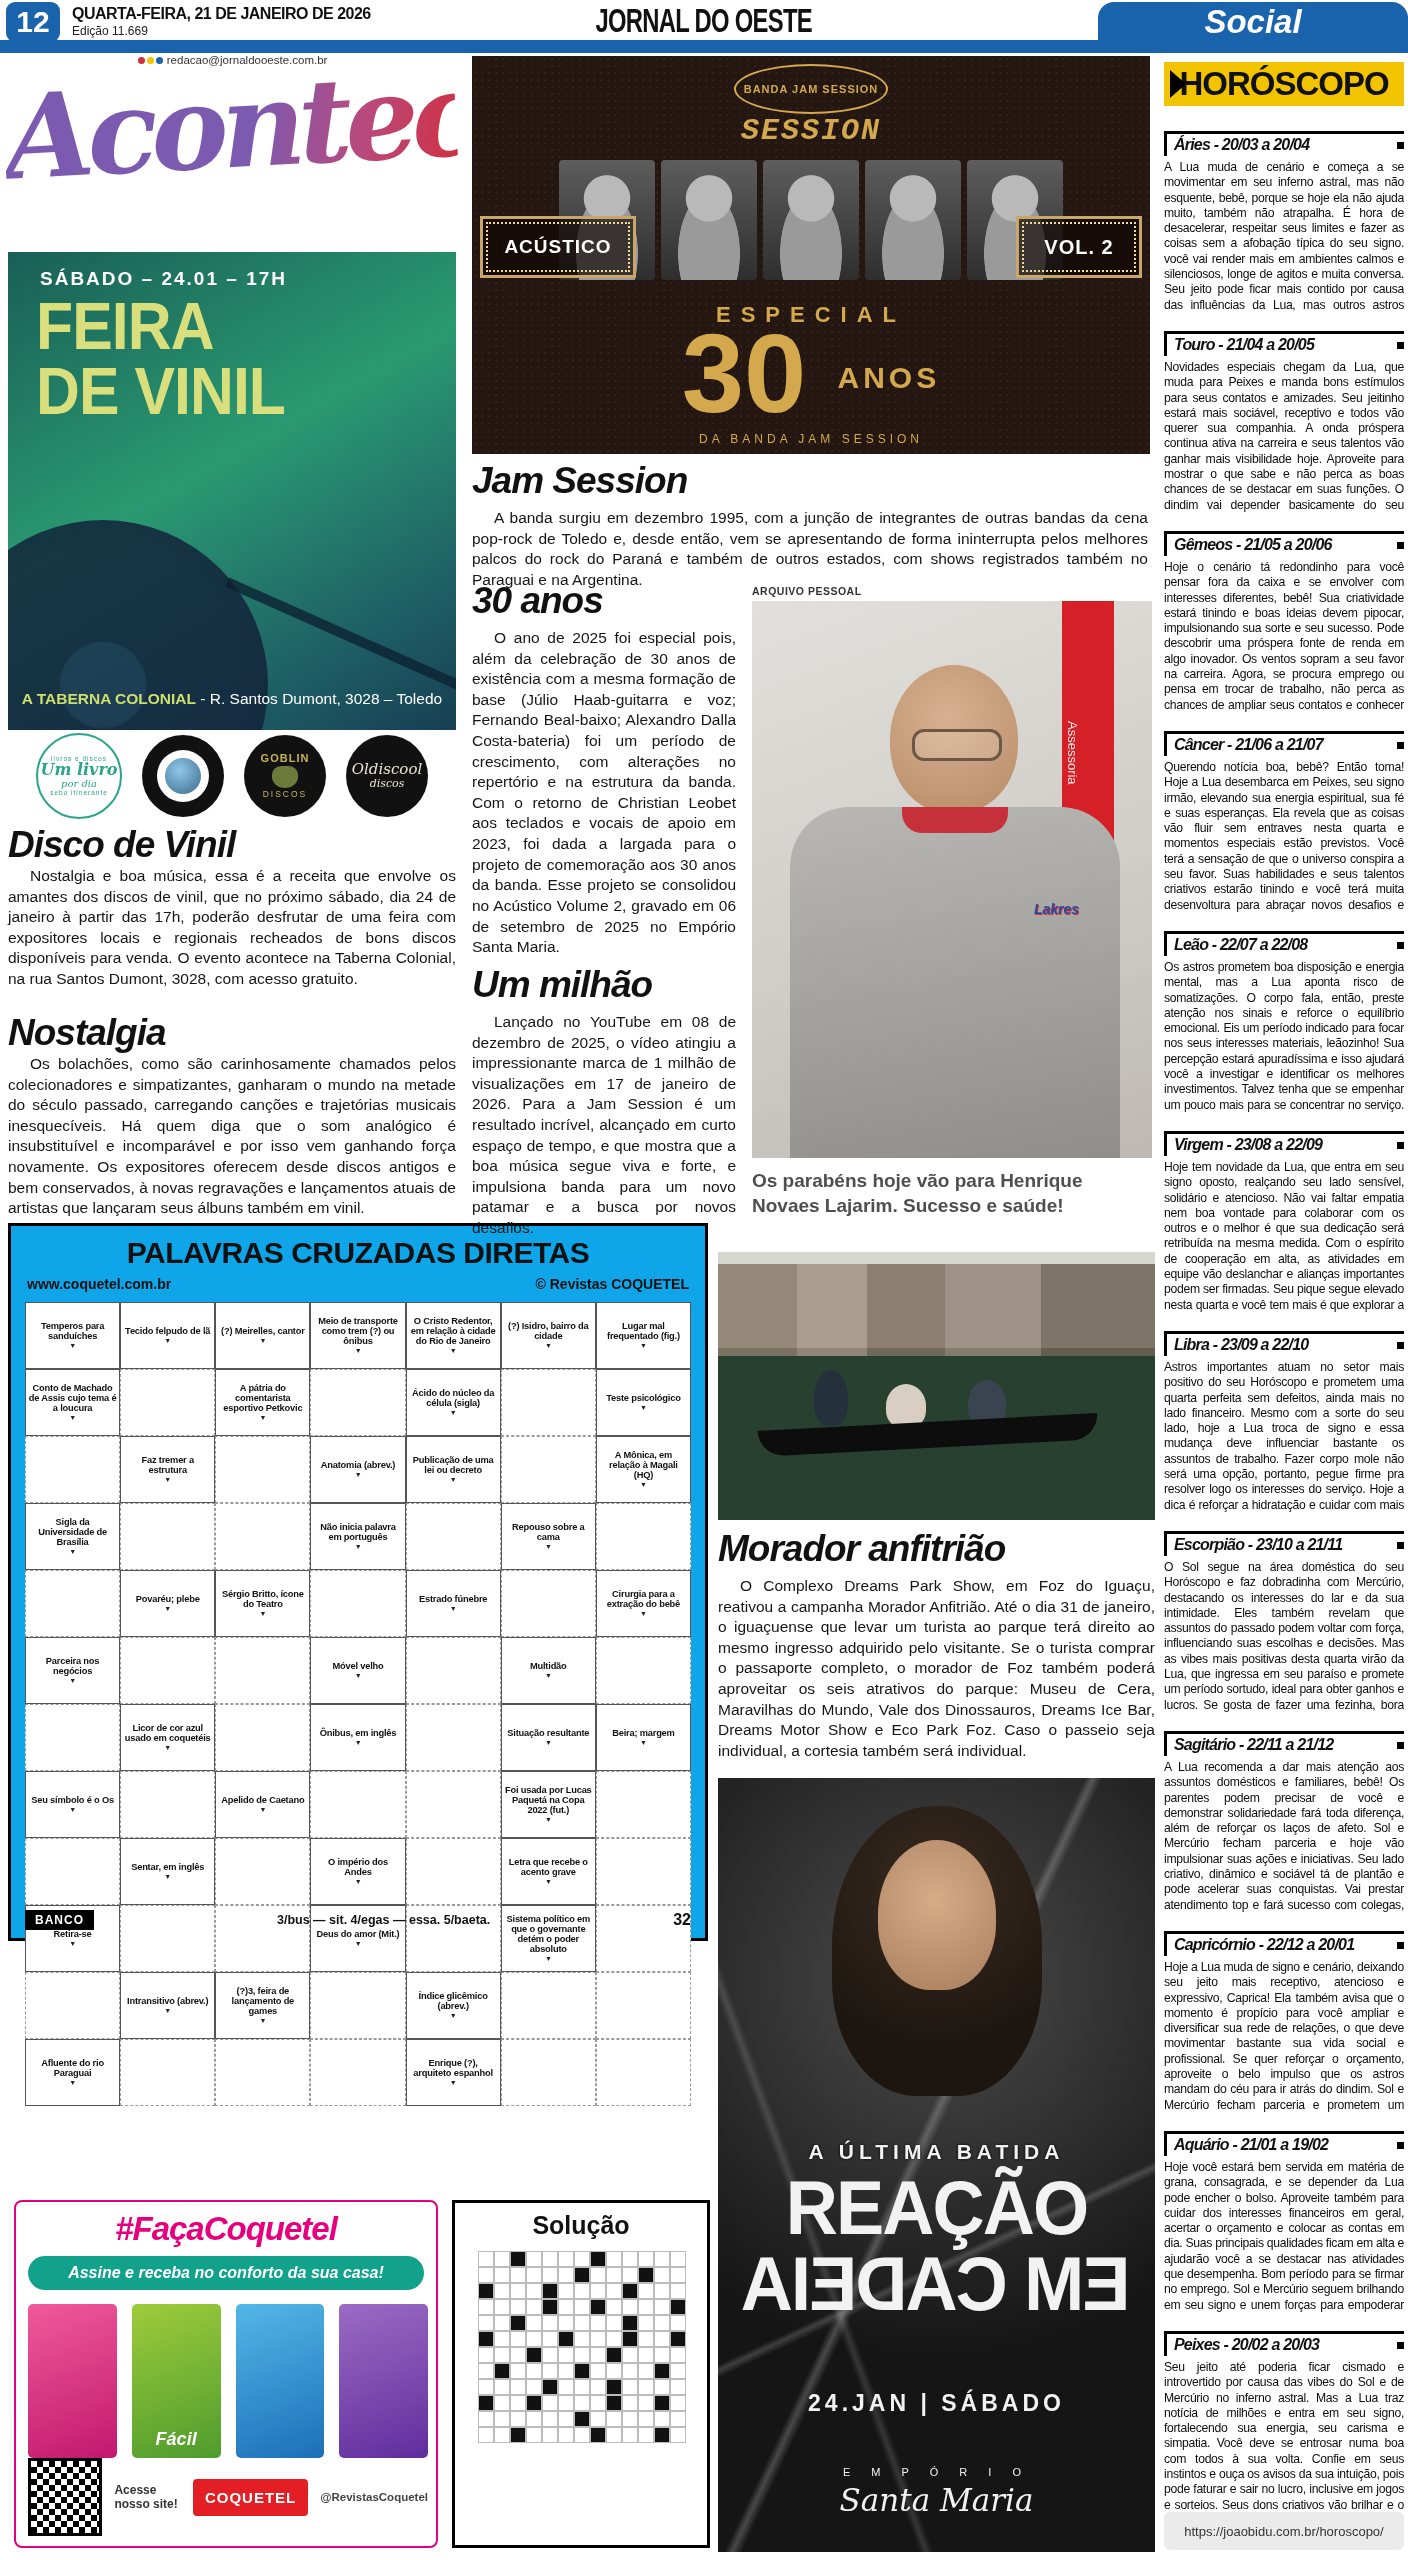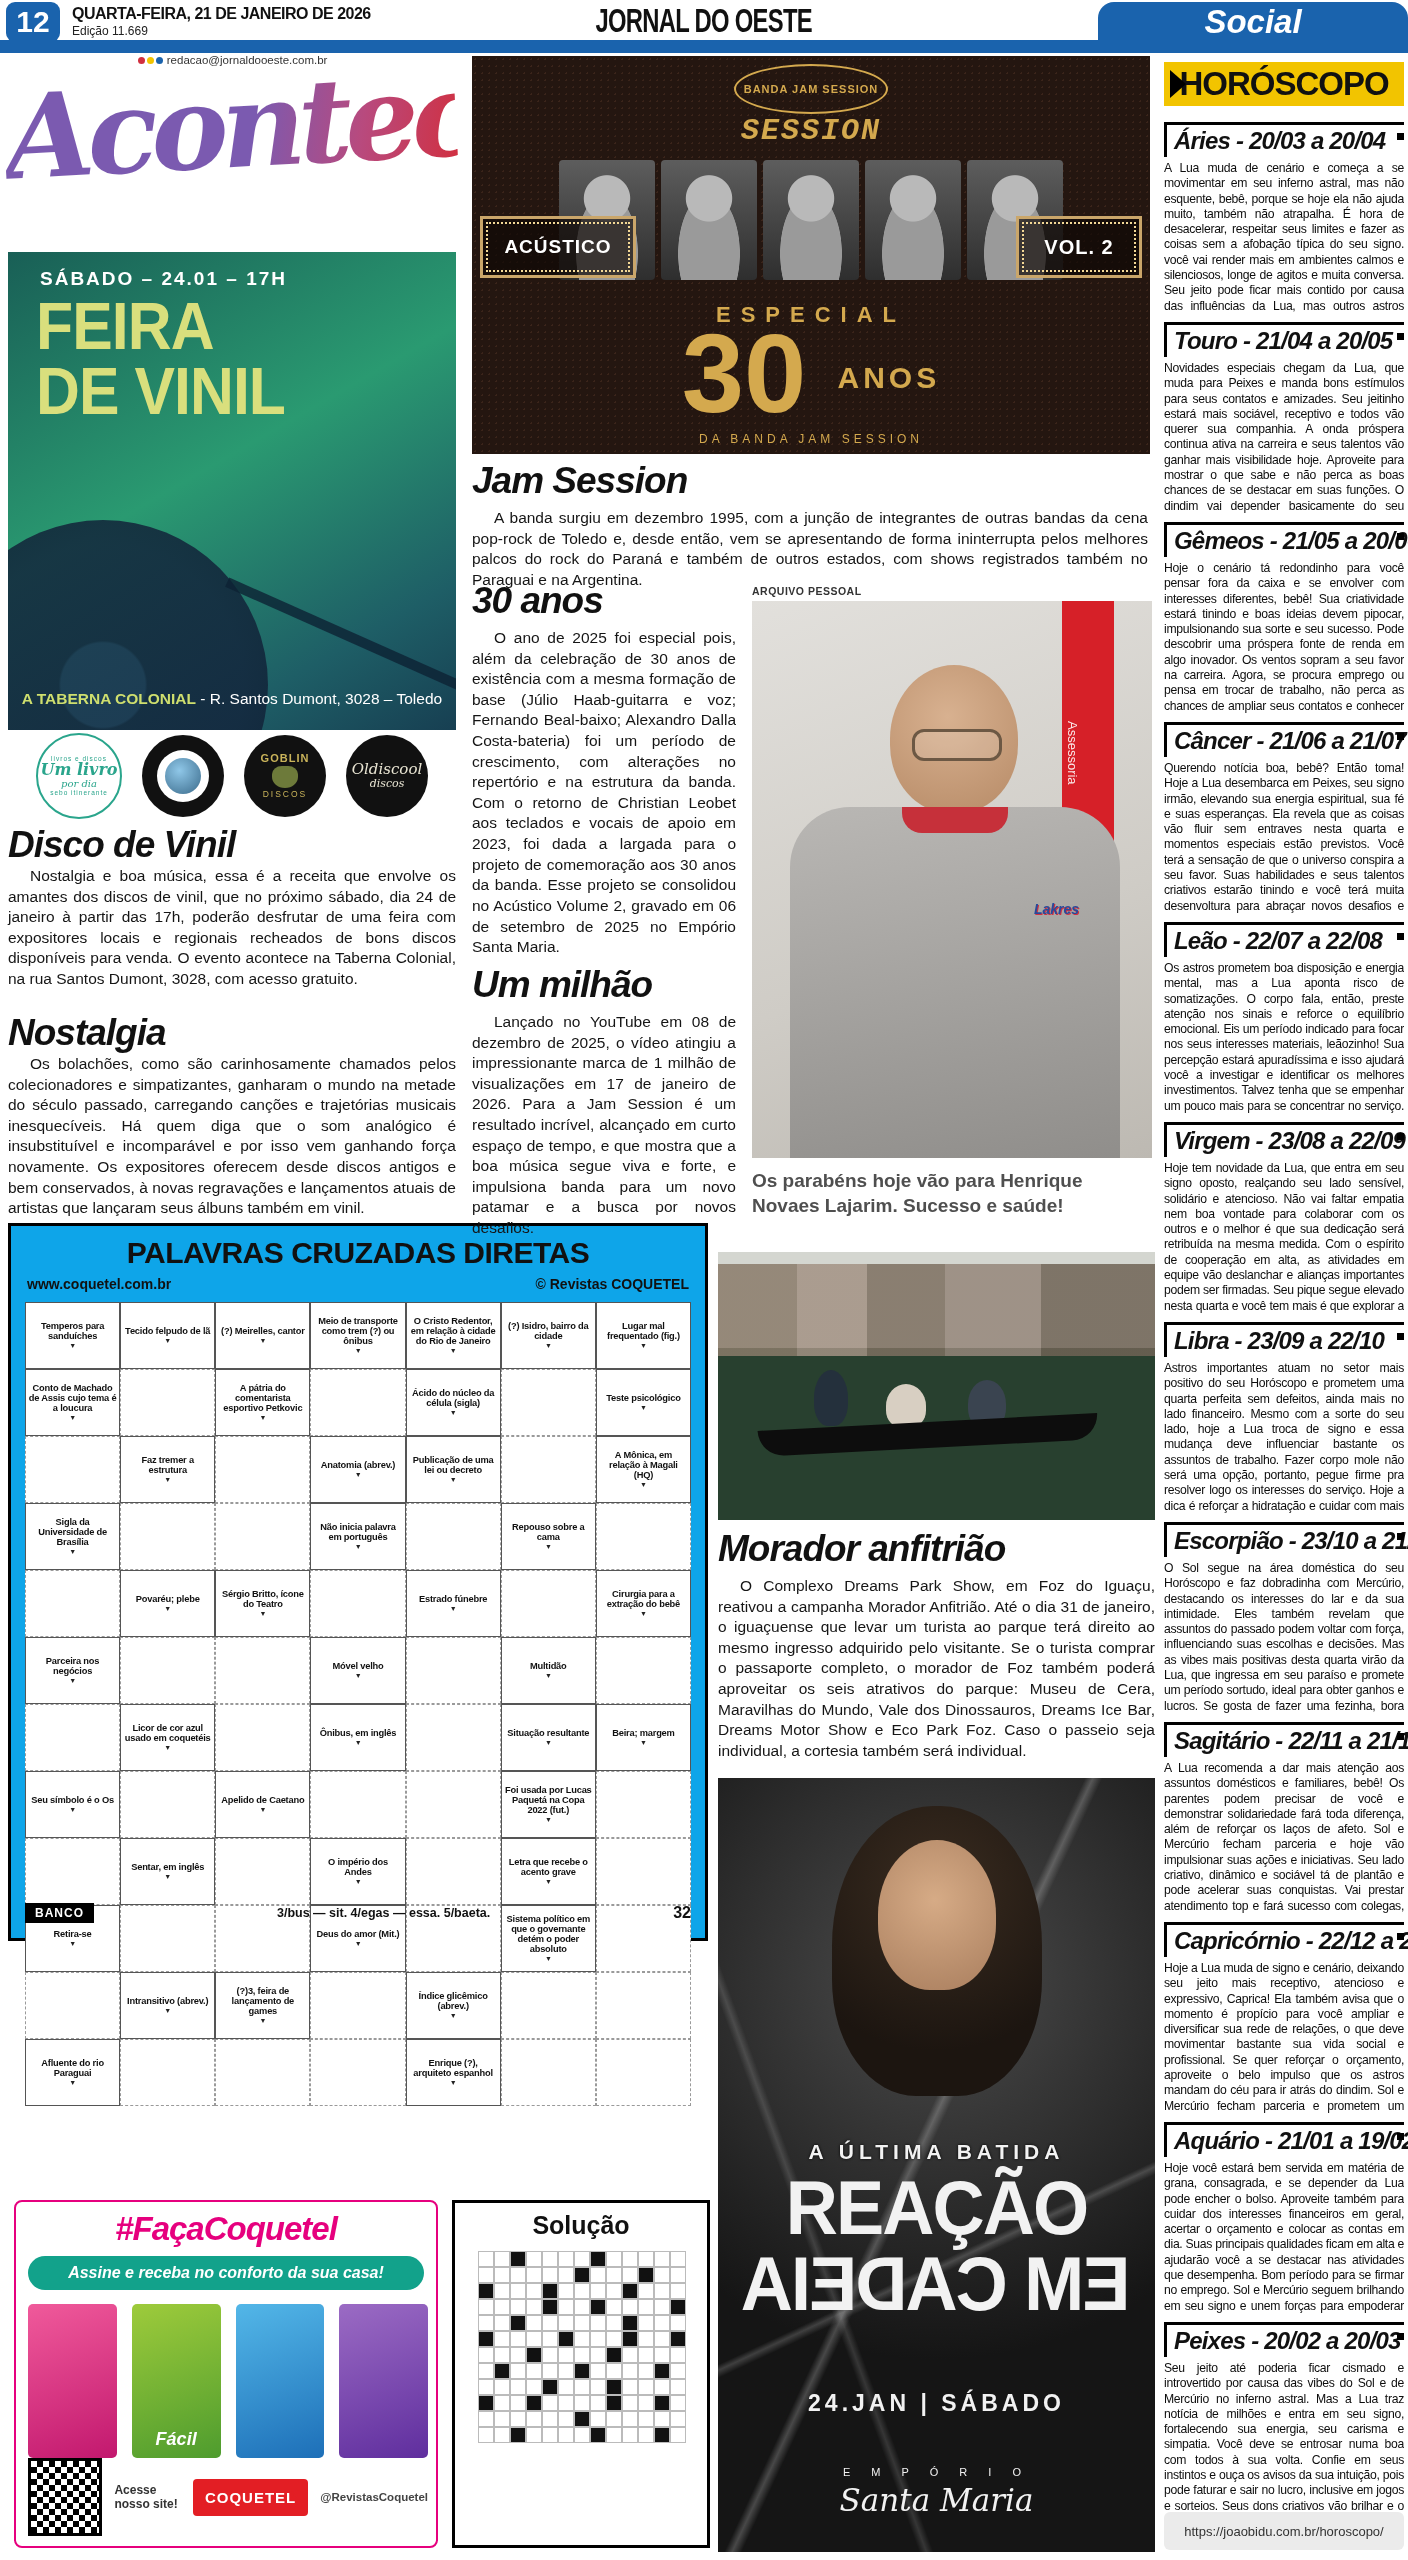--- a/index.html
+++ b/index.html
@@ -62,21 +62,21 @@
   .cw-title{position:absolute;left:0;top:10px;width:100%;text-align:center;font-size:30px;font-weight:900;letter-spacing:-.5px;}
   .cw-site{position:absolute;left:16px;top:50px;font-size:14px;font-weight:700;}
   .cw-copy{position:absolute;right:16px;top:50px;font-size:14px;font-weight:700;}
   .cw-grid{position:absolute;left:14px;top:76px;width:666px;display:grid;
            grid-template-columns:repeat(7,1fr);grid-auto-rows:67px;}
   .cw-clue{border:1px solid #555;background:#fff;font-size:9.3px;font-weight:700;line-height:1.08;
            letter-spacing:-.2px;padding:2px 2px;display:flex;flex-direction:column;align-items:center;
            justify-content:center;text-align:center;overflow:hidden;}
   .cw-clue::after{content:"▼";font-size:7px;color:#222;margin-top:1px;}
   .cw-cell{border:1px dashed #9a9a9a;background:#fff;}
-  .cw-foot{position:absolute;left:0;bottom:15px;width:100%;display:flex;align-items:center;padding:0 14px;box-sizing:border-box;}
+  .cw-foot{position:absolute;left:0;bottom:8px;width:100%;display:flex;align-items:center;padding:0 14px;box-sizing:border-box;}
   .banco{background:#000;color:#fff;font-size:12px;font-weight:700;padding:3px 10px;letter-spacing:1px;}
   .cw-hints{flex:1;text-align:center;font-size:12.5px;font-weight:700;}
   .cw-num{font-size:16px;font-weight:900;}
   
   .faca{position:absolute;left:14px;top:2200px;width:424px;height:348px;border:2px solid #e6007e;
         border-radius:8px;box-sizing:border-box;background:#fff;overflow:hidden;}
   .faca-tag{position:absolute;left:0;top:8px;width:100%;text-align:center;font-style:italic;font-weight:900;
             font-size:33px;color:#e6007e;letter-spacing:-1px;}
   .faca-banner{position:absolute;left:12px;top:54px;width:396px;height:34px;background:#12a28b;border-radius:17px;
                color:#fff;font-style:italic;font-weight:700;font-size:16px;display:flex;align-items:center;
@@ -182,21 +182,21 @@
   .po-sm{position:absolute;left:0;top:704px;width:100%;text-align:center;font-family:"DejaVu Serif",serif;
          font-style:italic;font-size:31px;}
   
   .ho-head{position:absolute;left:1164px;top:62px;width:240px;height:44px;background:#f2c400;
            display:flex;align-items:center;justify-content:center;font-size:33px;font-weight:900;
            letter-spacing:-1px;}
   .ho-head::before{content:"";position:absolute;left:6px;top:8px;border-top:14px solid transparent;
                    border-bottom:14px solid transparent;border-left:16px solid #000;}
   .sign{position:absolute;left:1164px;width:240px;}
   .sign-h{border-top:3px solid #000;border-left:3px solid #000;padding:2px 0 2px 7px;position:relative;
-          font-style:italic;font-weight:900;font-size:24px;letter-spacing:-.8px;white-space:nowrap;}
+          font-style:italic;font-weight:900;font-size:16px;letter-spacing:-.8px;white-space:nowrap;margin-top:9px;}
   .sign-h::after{content:"";position:absolute;right:0;top:8px;width:7px;height:7px;background:#000;}
   .sign-b{margin-top:4px;font-size:12.2px;line-height:15.3px;letter-spacing:-.3px;text-align:justify;
           height:155px;overflow:hidden;color:#0d0d0d;}
   .ho-url{position:absolute;left:1164px;top:2512px;width:240px;height:38px;background:#ebebeb;border-radius:6px;
           display:flex;align-items:center;justify-content:center;font-size:13px;color:#333;}
 </style>
 </head>
 <body>
 
 <div id="page">

